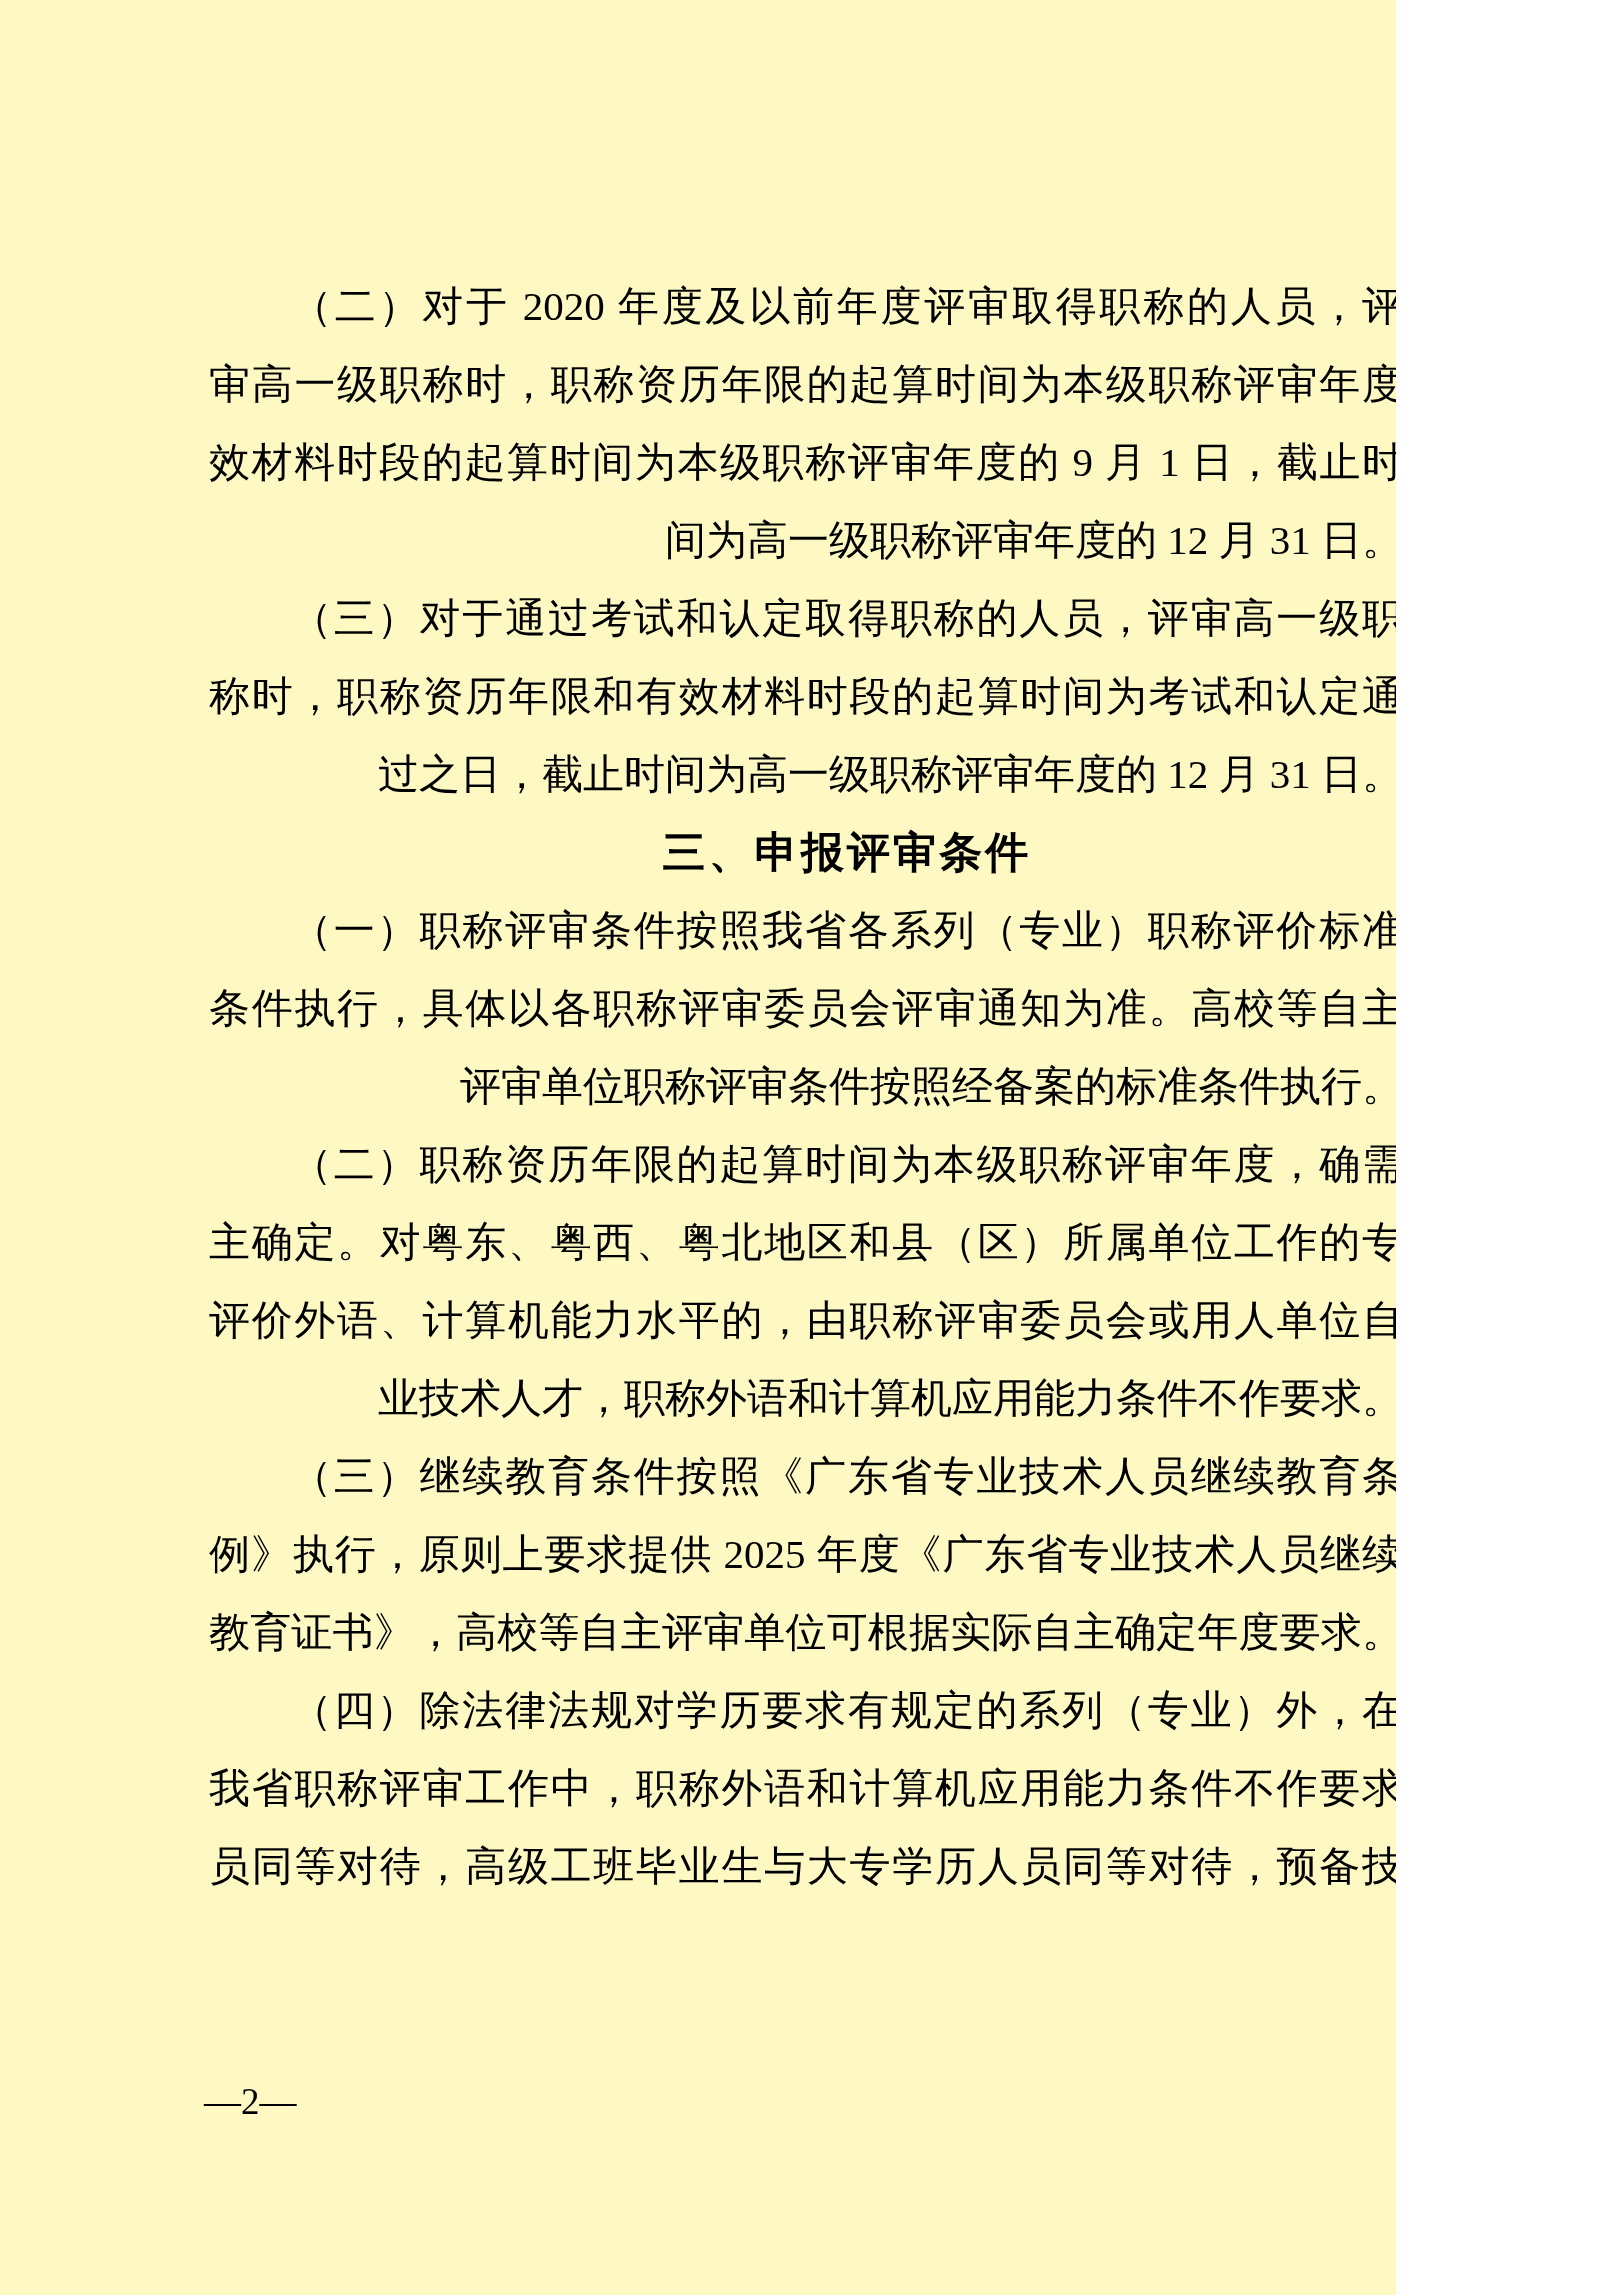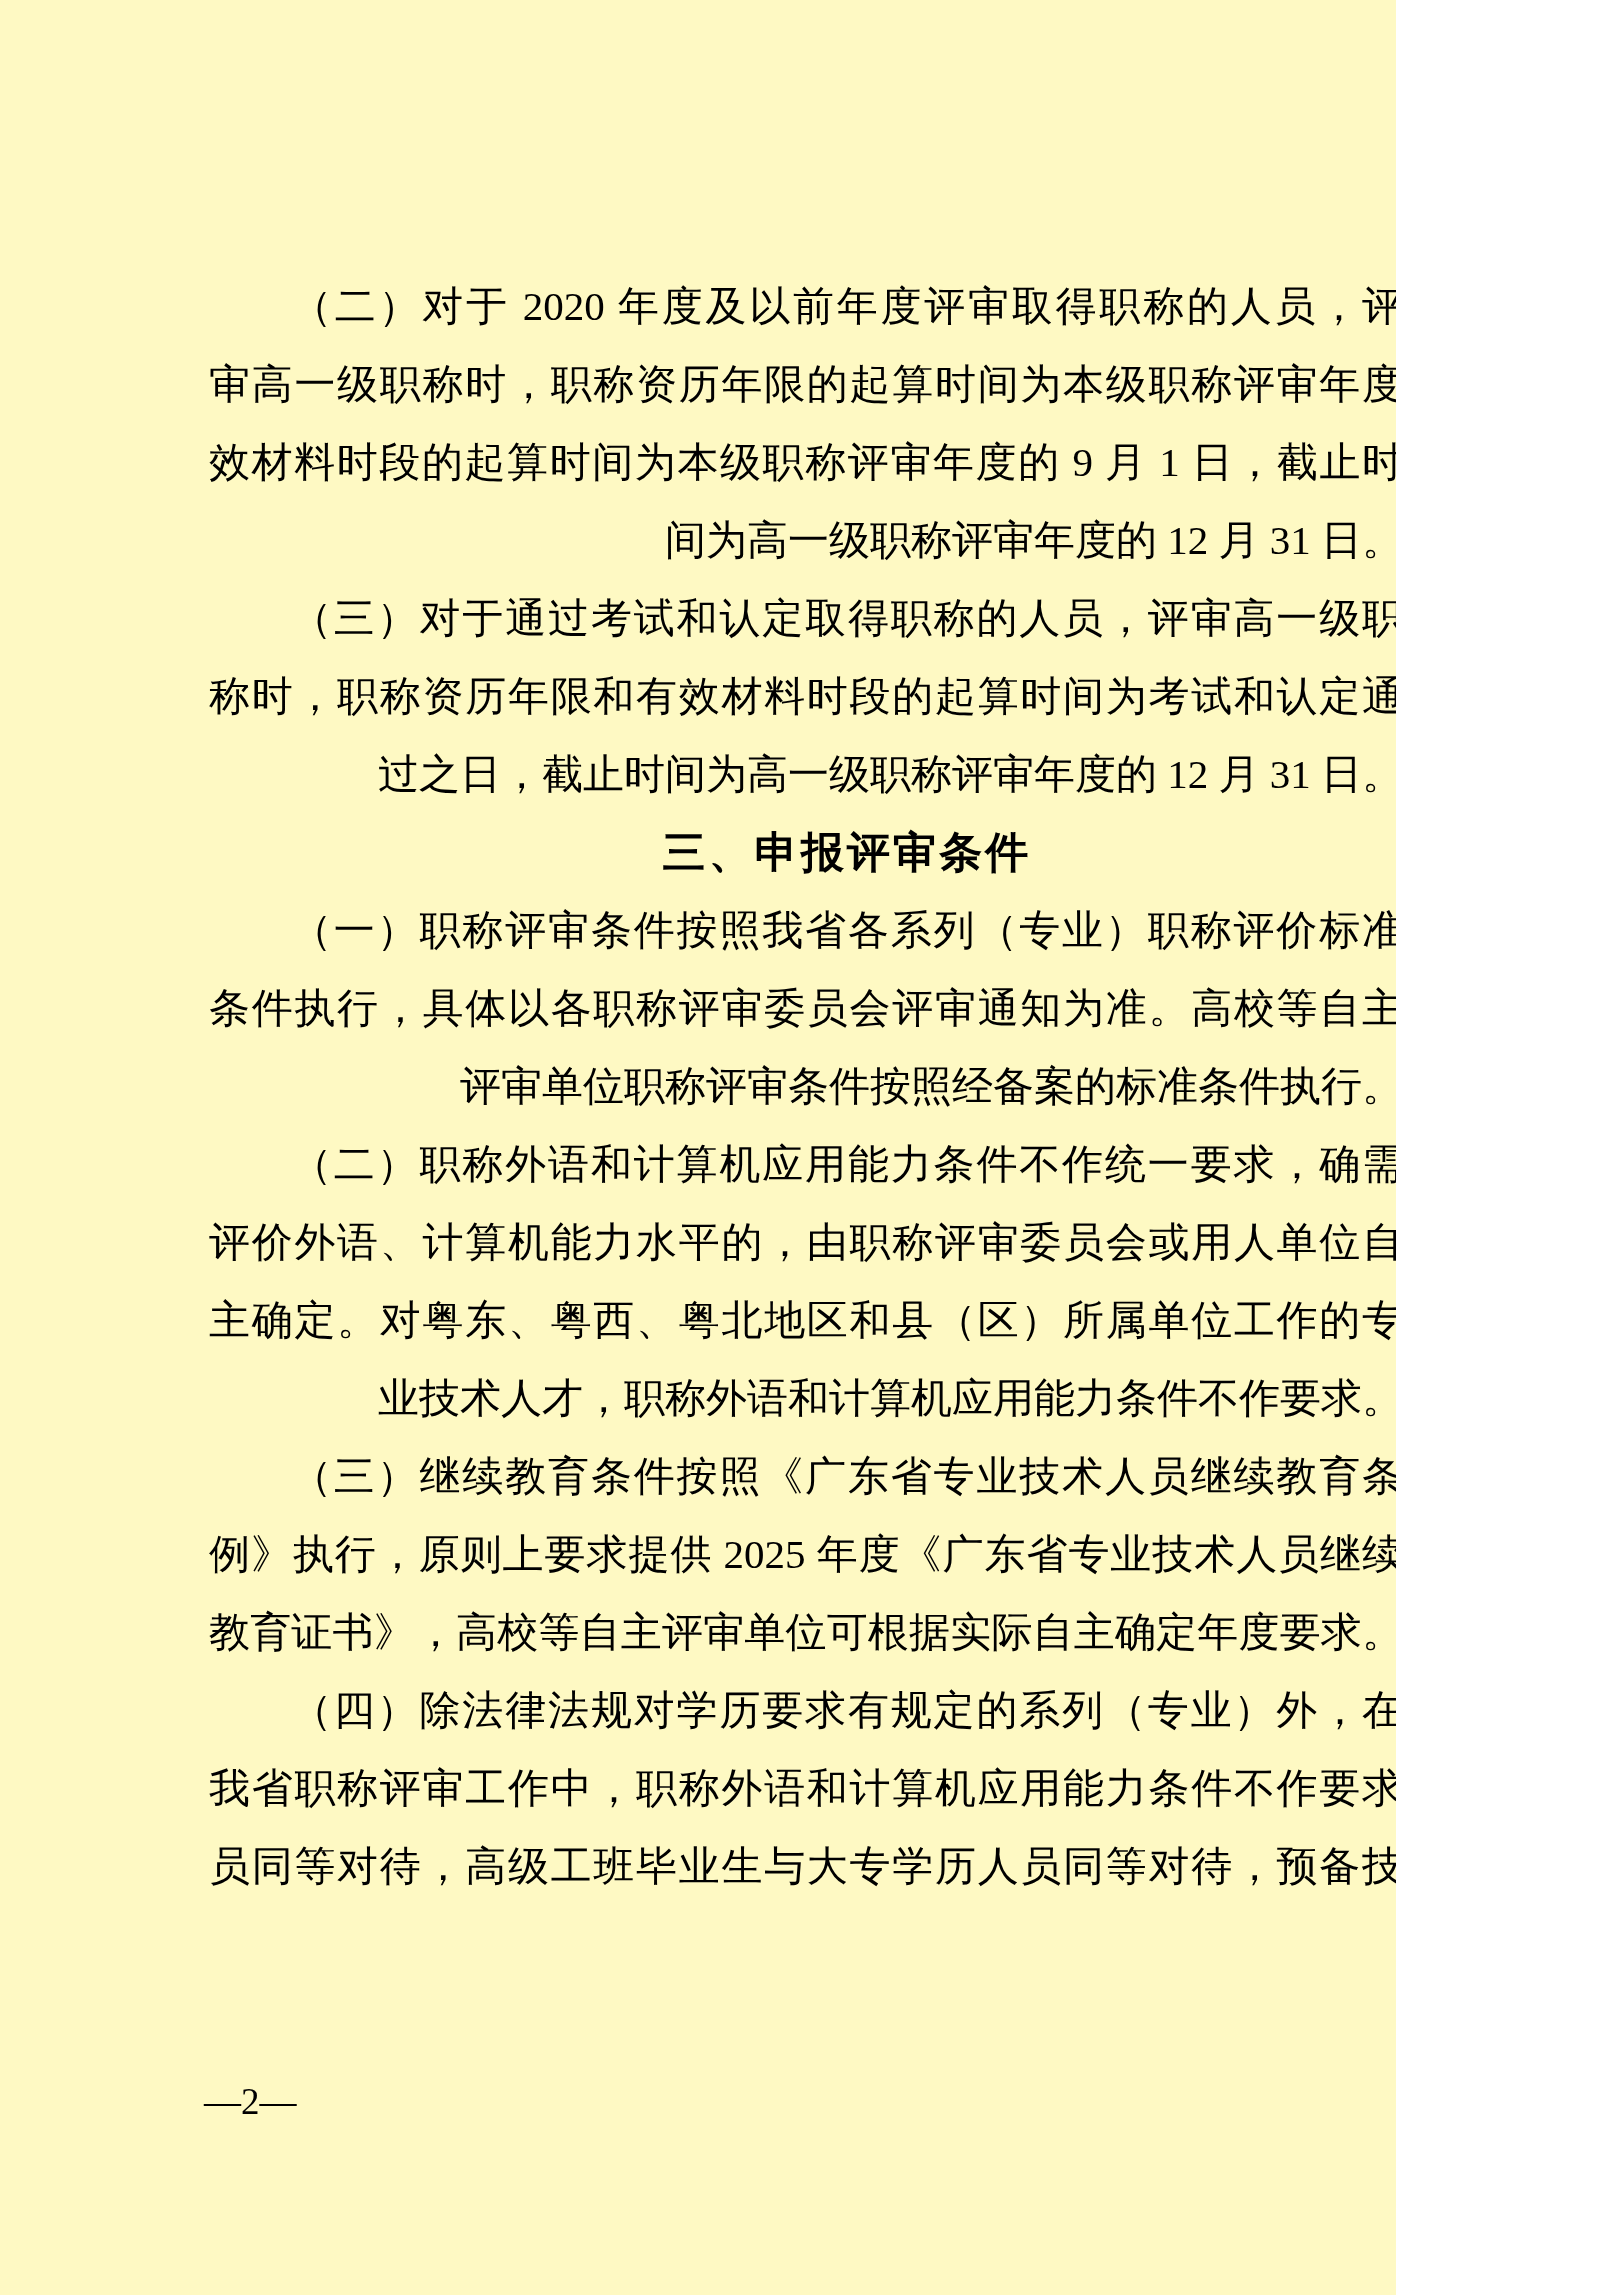--- a/index.html
+++ b/index.html
@@ -63,23 +63,23 @@
     <div class="line just indent">（三）对于通过考试和认定取得职称的人员，评审高一级职</div>
     <div class="line just">称时，职称资历年限和有效材料时段的起算时间为考试和认定通</div>
     <div class="line end">过之日，截止时间为高一级职称评审年度的 12 月 31 日。</div>
 
     <div class="line heading indent">三、申报评审条件</div>
 
     <div class="line just indent">（一）职称评审条件按照我省各系列（专业）职称评价标准</div>
     <div class="line just">条件执行，具体以各职称评审委员会评审通知为准。高校等自主</div>
     <div class="line end">评审单位职称评审条件按照经备案的标准条件执行。</div>
 
-    <div class="line just indent">（二）职称外语和计算机应用能力条件不作统一要求，确需</div>
+    <div class="line just indent">（二）职称资历年限的起算时间为本级职称评审年度，确需</div>
+    <div class="line just">主确定。对粤东、粤西、粤北地区和县（区）所属单位工作的专</div>
     <div class="line just">评价外语、计算机能力水平的，由职称评审委员会或用人单位自</div>
-    <div class="line just">主确定。对粤东、粤西、粤北地区和县（区）所属单位工作的专</div>
     <div class="line end">业技术人才，职称外语和计算机应用能力条件不作要求。</div>
 
     <div class="line just indent">（三）继续教育条件按照《广东省专业技术人员继续教育条</div>
     <div class="line just">例》执行，原则上要求提供 2025 年度《广东省专业技术人员继续</div>
     <div class="line just">教育证书》，高校等自主评审单位可根据实际自主确定年度要求。</div>
 
     <div class="line just indent">（四）除法律法规对学历要求有规定的系列（专业）外，在</div>
     <div class="line just">我省职称评审工作中，职称外语和计算机应用能力条件不作要求</div>
     <div class="line just">员同等对待，高级工班毕业生与大专学历人员同等对待，预备技</div>
 

